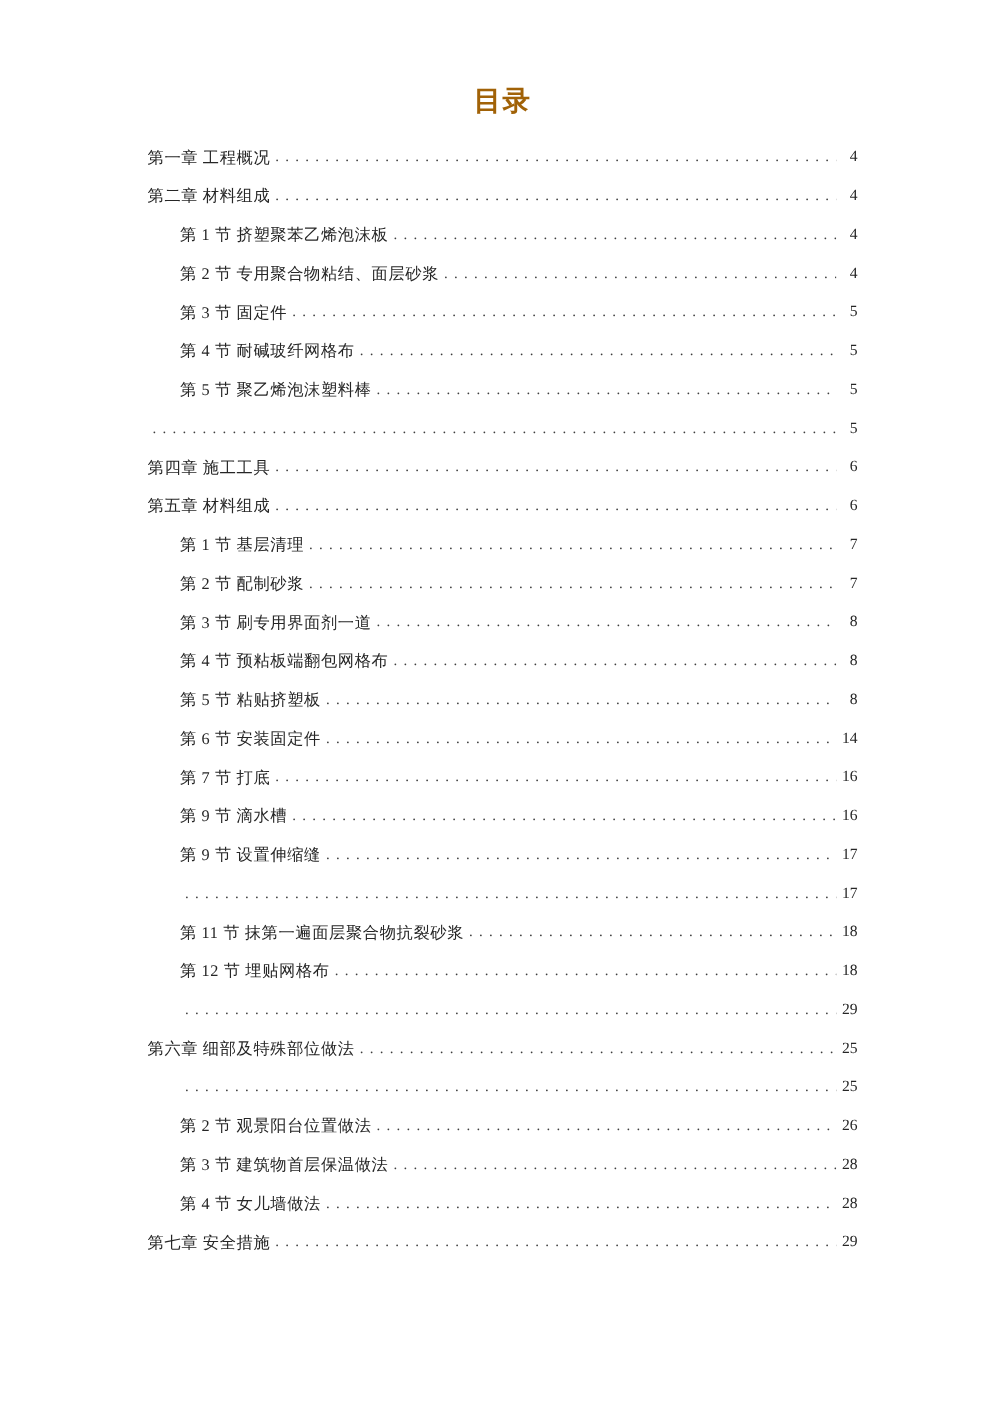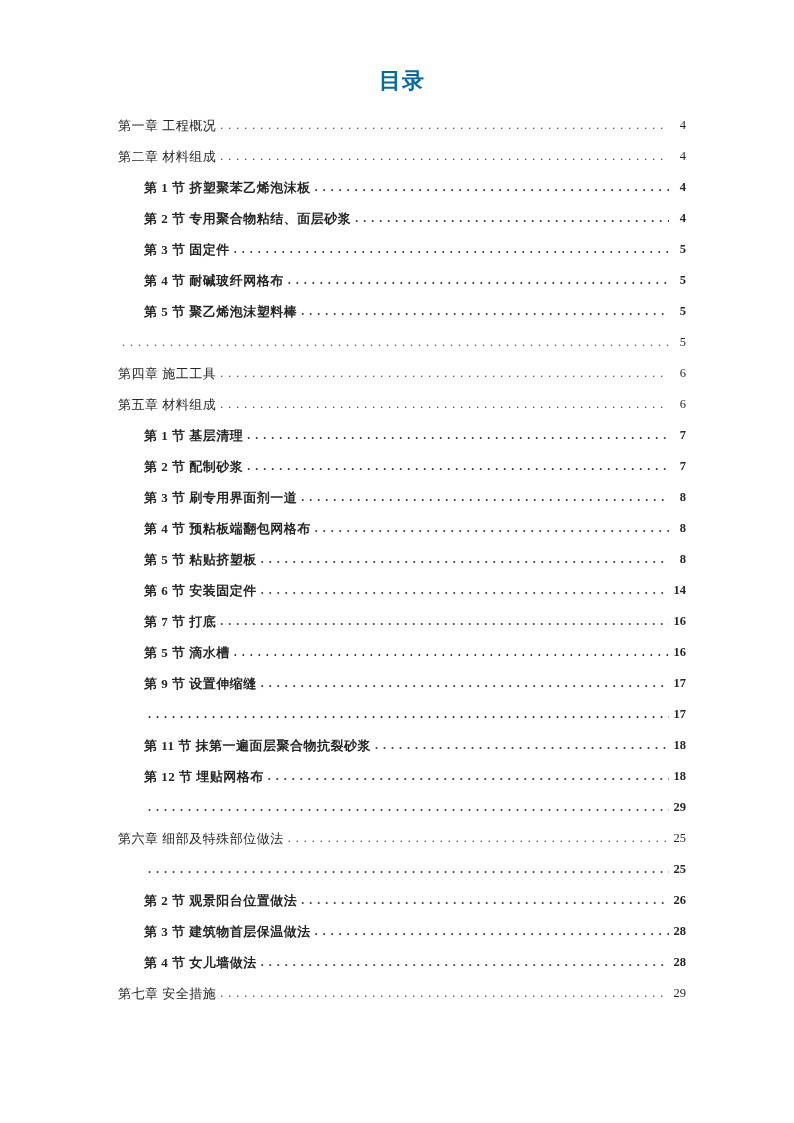--- a/index.html
+++ b/index.html
@@ -19,37 +19,36 @@
     color: #262626;
     overflow: hidden;
   }
   .toc-title {
     margin: 0 0 14px 0;
     padding: 0;
     text-align: center;
     font-size: 22px;
     font-weight: bold;
     letter-spacing: 1px;
-    color: #0369a1;
+    color: #a16207;
   }
   .toc {
     width: 100%;
   }
   .toc-row {
     display: flex;
     align-items: flex-end;
     height: 31px;
     line-height: 31px;
     font-size: 13px;
     white-space: nowrap;
     cursor: default;
   }
   .toc-row.level-2 {
     padding-left: 26px;
-    font-weight: bold;
   }
   .toc-label {
     flex: 0 0 auto;
     letter-spacing: 0.5px;
   }
   .toc-dots {
     flex: 1 1 auto;
     overflow: hidden;
     white-space: nowrap;
     margin: 0 1px 0 4px;
@@ -170,21 +169,21 @@
         <span class="toc-page">14</span>
       </div>
 
       <div class="toc-row level-2">
         <span class="toc-label">第 7 节 打底</span>
         <span class="toc-dots"></span>
         <span class="toc-page">16</span>
       </div>
 
       <div class="toc-row level-2">
-        <span class="toc-label">第 5 节 滴水槽</span>
+        <span class="toc-label">第 9 节 滴水槽</span>
         <span class="toc-dots"></span>
         <span class="toc-page">16</span>
       </div>
 
       <div class="toc-row level-2">
         <span class="toc-label">第 9 节 设置伸缩缝</span>
         <span class="toc-dots"></span>
         <span class="toc-page">17</span>
       </div>
 

